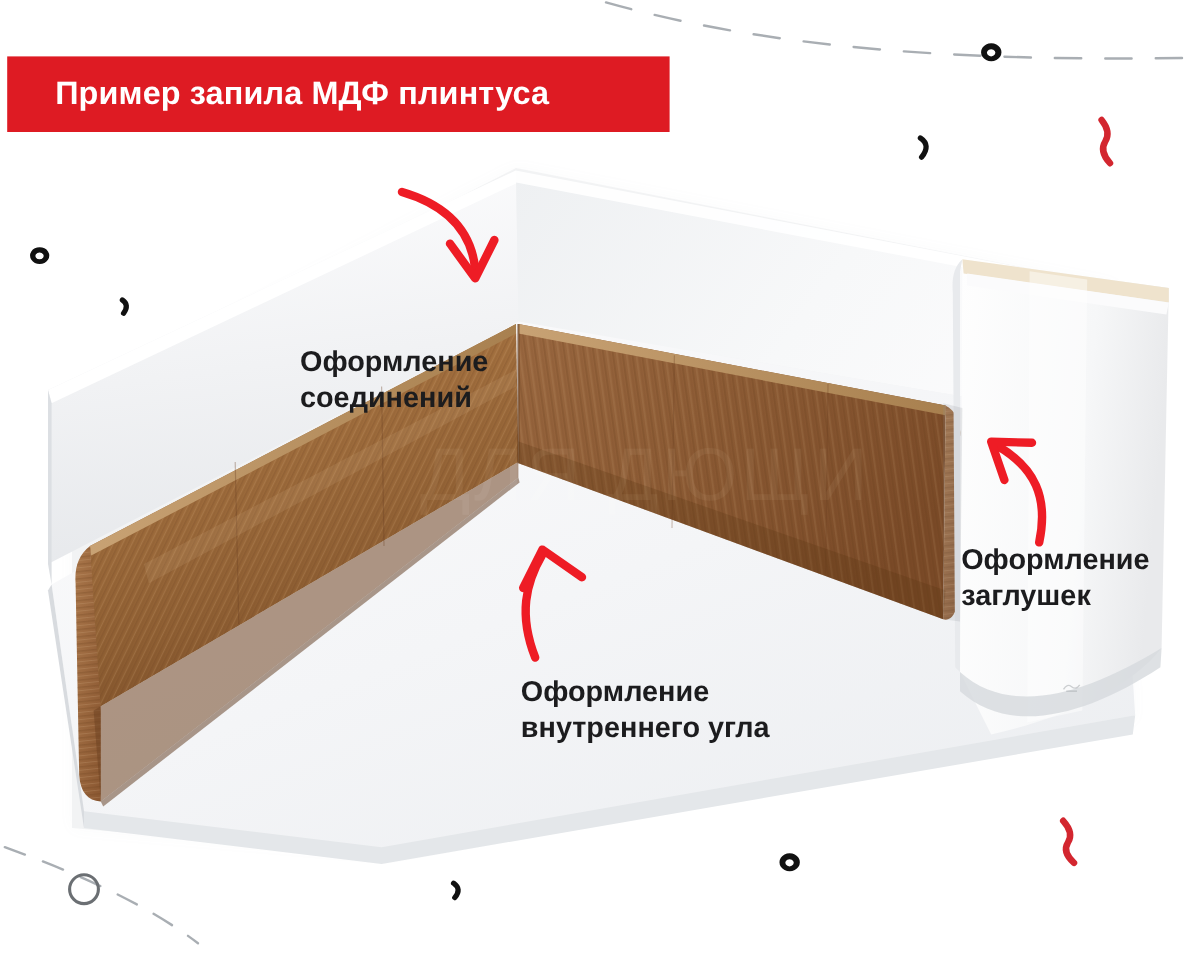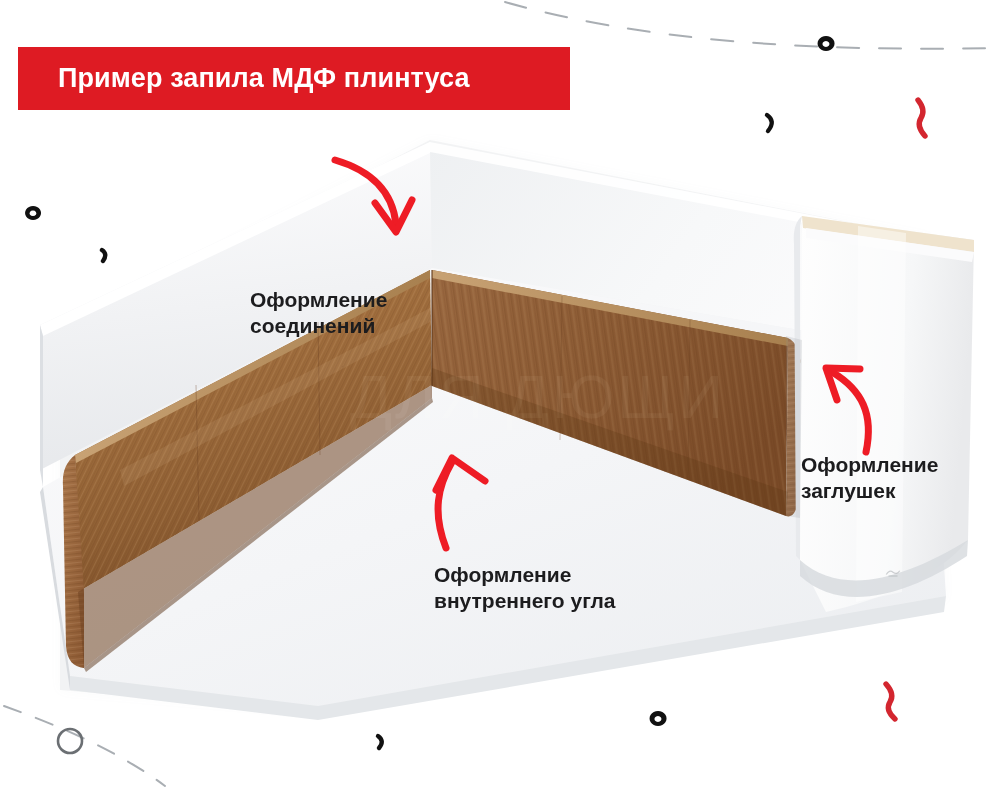--- a/index.html
+++ b/index.html
@@ -13,21 +13,21 @@
     width:1000px;height:800px;
     background:#ffffff;
     overflow:hidden;
   }
 
   
   .deco-svg{position:absolute;left:0;top:0;width:1000px;height:800px;pointer-events:none;}
 
   
   #banner{
-    position:absolute;left:18px;top:47px;
+    position:absolute;left:6px;top:47px;
     width:552px;height:63px;
     background:#de1b23;
     display:flex;align-items:center;
     z-index:40;
   }
   #banner .btxt{
     color:#ffffff;
     font-size:27px;
     font-weight:700;
     letter-spacing:.1px;
@@ -39,21 +39,21 @@
   #photo{
     position:absolute;left:0;top:0;width:1000px;height:800px;
     z-index:10;
   }
   #photo svg{display:block;}
 
   
   .anno{
     position:absolute;
     color:#1c1c1e;
-    font-size:21px;
+    font-size:24px;
     font-weight:700;
     line-height:1.26;
     z-index:45;
     white-space:pre-line;
   }
   .anno.l1{left:250px;top:287px;}
   .anno.l2{left:434px;top:562px;}
   .anno.l3{left:801px;top:452px;}
 
   

